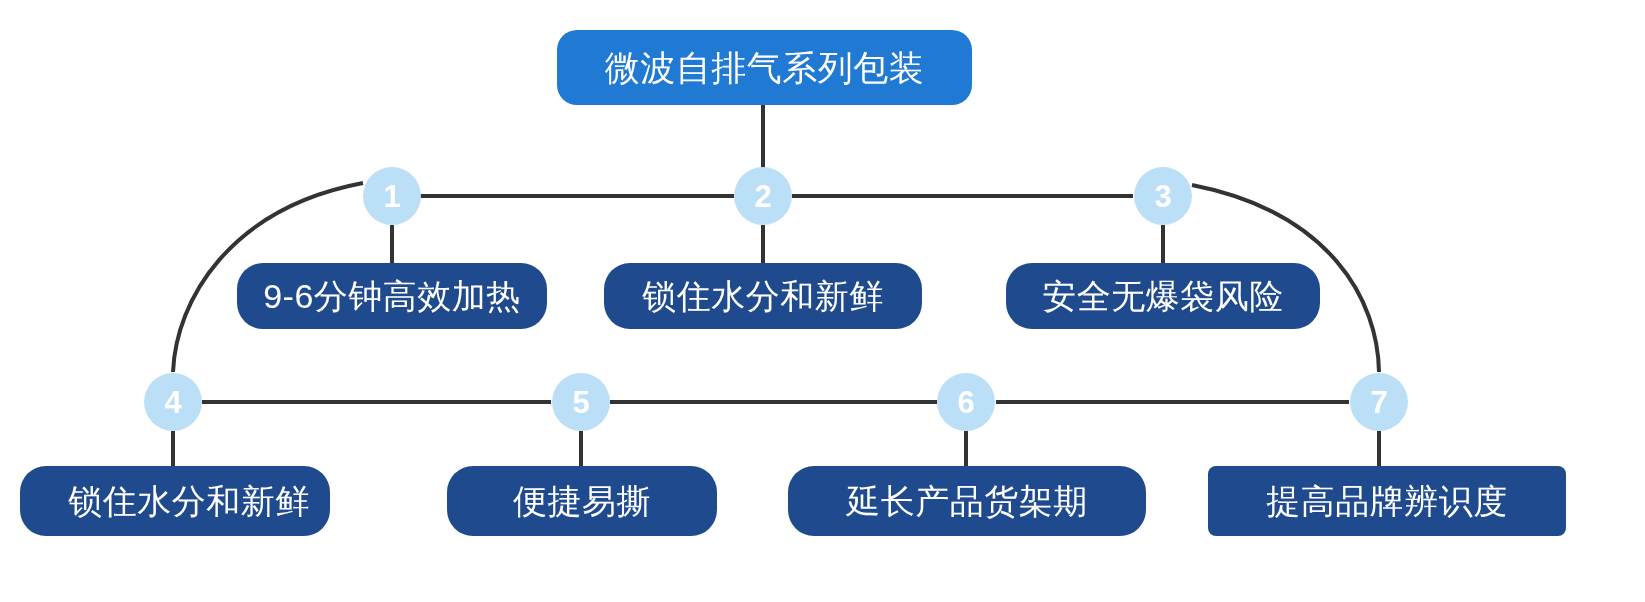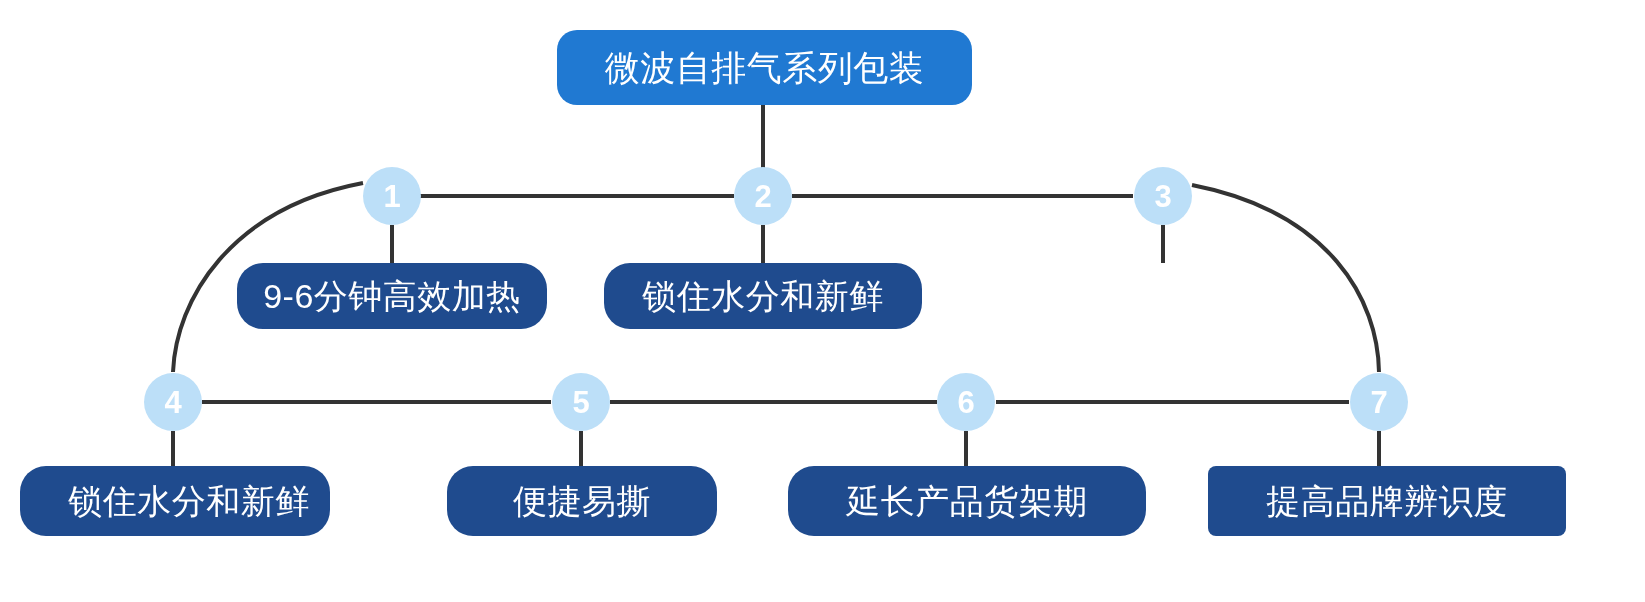--- a/index.html
+++ b/index.html
@@ -118,20 +118,23 @@
   <div class="marker-circle" style="left:1350px; top:373px;">
     <span class="marker-number">7</span>
   </div>
 
   <div class="node-box node-branch" style="left:237px; top:263px; width:310px; height:66px;">
     <span class="node-label">9-6分钟高效加热</span>
   </div>
   <div class="node-box node-branch" style="left:604px; top:263px; width:318px; height:66px;">
     <span class="node-label">锁住水分和新鲜</span>
   </div>
+  <div class="node-box node-branch" style="left:1006px; top:263px; width:314px; height:66px;">
+    <span class="node-label">安全无爆袋风险</span>
+  </div>
 
   <div class="node-box node-branch" style="left:20px; top:466px; width:310px; height:70px;padding-left:28px;">
     <span class="node-label">锁住水分和新鲜</span>
   </div>
   <div class="node-box node-branch" style="left:788px; top:466px; width:358px; height:70px;">
     <span class="node-label">延长产品货架期</span>
   </div>
   <div class="node-box node-branch" style="left:447px; top:466px; width:270px; height:70px;">
     <span class="node-label">便捷易撕</span>
   </div>

